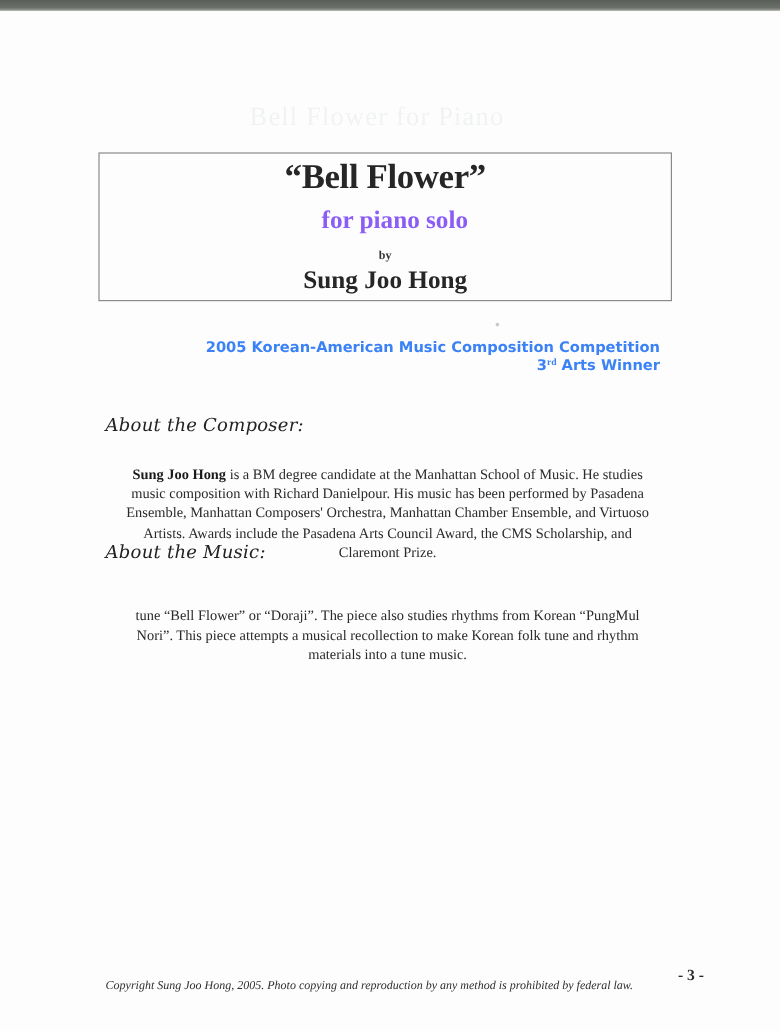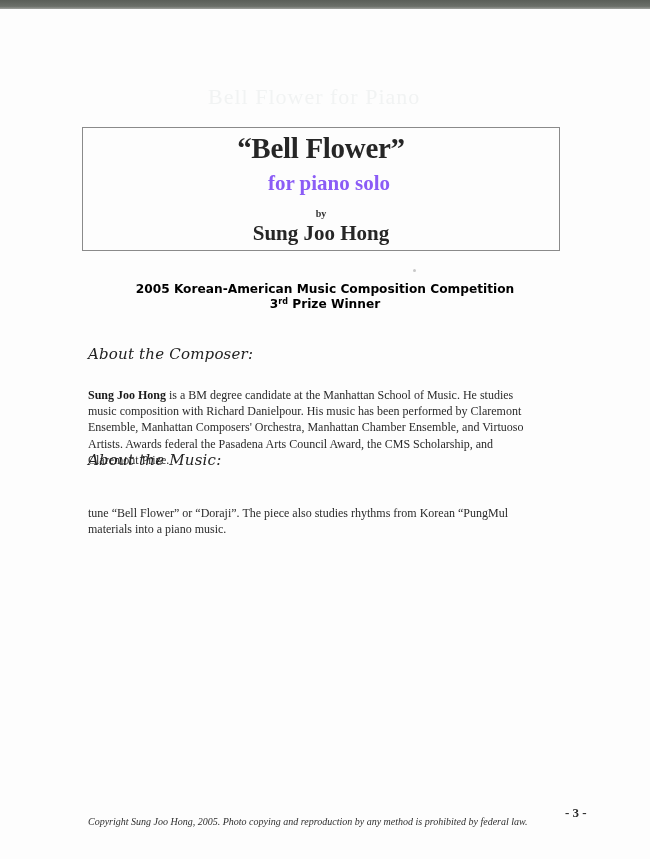--- a/index.html
+++ b/index.html
@@ -73,31 +73,32 @@
       top: 93px;
       font-weight: bold;
       font-size: 21px;
       color: #262626;
     }
     .competition {
       position: absolute;
       left: 100px;
       width: 450px;
       top: 282px;
-      text-align: center;
+      text-align: right;
       font-family: "DejaVu Sans", sans-serif;
       font-weight: bold;
       font-size: 12.2px;
       line-height: 15px;
-      color: #000000;
+      color: #3b82f6;
     }
     .competition sup {
       font-size: 8px;
       line-height: 0;
       vertical-align: 4px;
+      font-family: Liberation Serif, serif;
     }
     .script-heading {
       position: absolute;
       left: 88px;
       font-family: "DejaVu Serif", serif;
       font-style: italic;
       font-size: 15px;
       color: #222;
       letter-spacing: 0.2px;
     }
@@ -113,20 +114,21 @@
       color: #2a2a2a;
     }
     .para b {
       color: #1a1a1a;
     }
     .p-composer { top: 387px; }
     .p-music { top: 505px; }
     .para .line {
       display: block;
       white-space: nowrap;
+      text-align: center;
     }
     .footer {
       position: absolute;
       left: 88px;
       top: 816px;
       font-family: "Liberation Serif", serif;
       font-style: italic;
       font-size: 10px;
       color: #2e2e2e;
       white-space: nowrap;
@@ -162,34 +164,35 @@
 
 <div class="title-box">
   <div class="title-main">“Bell Flower”</div>
   <div class="title-sub">for piano solo</div>
   <div class="title-by">by</div>
   <div class="title-author">Sung Joo Hong</div>
 </div>
 
 <div class="competition">
   <div>2005 Korean-American Music Composition Competition</div>
-  <div><span>3</span><sup>rd</sup><span> Prize Winner</span></div>
+  <div><span>3</span><sup>rd</sup><span> Arts Winner</span></div>
 </div>
 
 <div class="script-heading h-composer">About the Composer:</div>
 
 <div class="para p-composer">
   <span class="line"><b>Sung Joo Hong</b><span> is a BM degree candidate at the Manhattan School of Music. He studies</span></span>
-  <span class="line">music composition with Richard Danielpour. His music has been performed by Claremont</span>
+  <span class="line">music composition with Richard Danielpour. His music has been performed by Pasadena</span>
   <span class="line">Ensemble, Manhattan Composers' Orchestra, Manhattan Chamber Ensemble, and Virtuoso</span>
-  <span class="line">Artists. Awards federal the Pasadena Arts Council Award, the CMS Scholarship, and</span>
+  <span class="line">Artists. Awards include the Pasadena Arts Council Award, the CMS Scholarship, and</span>
   <span class="line">Claremont Prize.</span>
 </div>
 
 <div class="script-heading h-music">About the Music:</div>
 
 <div class="para p-music">
   <span class="line">tune “Bell Flower” or “Doraji”. The piece also studies rhythms from Korean “PungMul</span>
-  <span class="line">materials into a piano music.</span>
+  <span class="line">Nori”. This piece attempts a musical recollection to make Korean folk tune and rhythm</span>
+  <span class="line">materials into a tune music.</span>
 </div>
 
 <div class="footer">Copyright Sung Joo Hong, 2005. Photo copying and reproduction by any method is prohibited by federal law.</div>
 <div class="page-num">- 3 -</div>
 
 </body></html>

